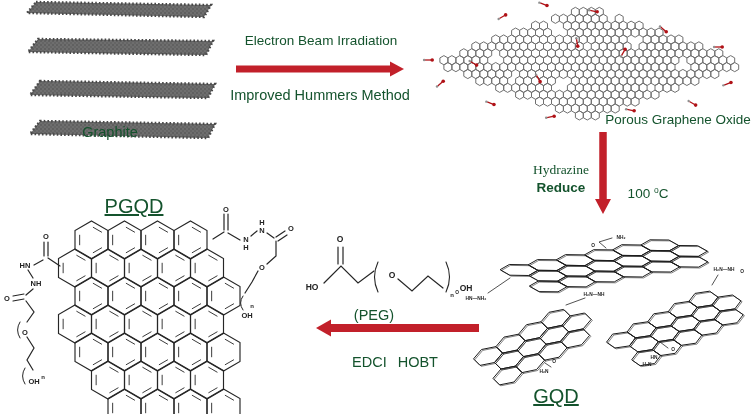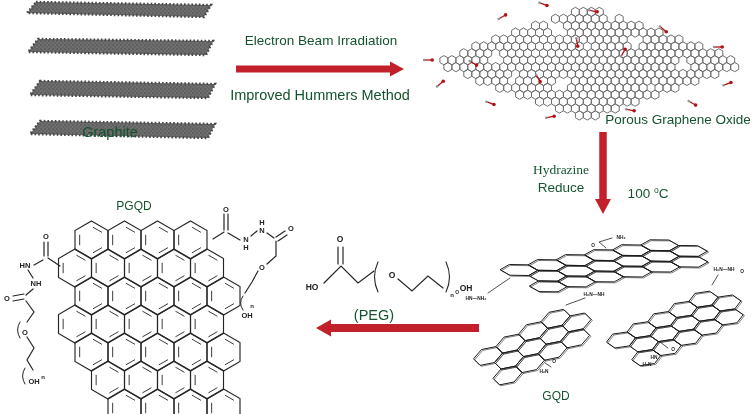--- a/index.html
+++ b/index.html
@@ -3,21 +3,21 @@
 <meta charset="utf-8">
 <style>
   html,body{margin:0;padding:0;background:#fff;}
   .figure{position:relative;width:752px;height:414px;background:#ffffff;overflow:hidden;
           font-family:"Liberation Sans",sans-serif;}
   .figure svg{position:absolute;left:0;top:0;}
   .lbl{position:absolute;transform:translate(-50%,-50%);color:#14532d;white-space:nowrap;
        font-family:"Liberation Sans",sans-serif;line-height:1;}
   .fs14{font-size:13.5px;}
   .fs15{font-size:14.5px;}
-  .fs16{font-size:12px;}
+  .fs16{font-size:20px;text-decoration:underline;}
   .temp sup{font-size:8.5px;}
   .pair{display:flex;gap:11px;}
   text.atom{font-family:"Liberation Sans",sans-serif;fill:#222;text-anchor:middle;font-size:7.5px;font-weight:bold;}
   text.a9{font-size:8.5px;}
   text.sub{font-size:6px;}
   text.sm{font-size:4.8px;}
 </style>
 </head>
 <body>
 
@@ -684,18 +684,22 @@
       <text class="atom sm" x="654" y="359">HN</text>
       <text class="atom sm" x="647" y="366">H₂N</text>
     </g>
   </svg>
 
   <div class="lbl fs15" style="left:110px;top:108px;margin-top:24px;">Graphite</div>
   <div class="lbl fs14" style="left:321px;top:41px;">Electron Beam Irradiation</div>
   <div class="lbl fs15" style="left:320px;top:95px;">Improved Hummers Method</div>
   <div class="lbl fs14" style="left:678px;top:120px;">Porous Graphene Oxide</div>
   <div class="lbl fs14" style="left:561px;top:170px;font-family:Liberation Serif, serif;">Hydrazine</div>
-  <div class="lbl fs14" style="left:561px;top:188px;">Reduce</div>
+  <div class="lbl fs14" style="left:561px;top:188px;font-weight:bold;">Reduce</div>
   <div class="lbl fs14 temp" style="left:648px;top:193px;"><span>100 </span><sup>o</sup><span>C</span></div>
   <div class="lbl fs16" style="left:134px;top:206px;">PGQD</div>
   <div class="lbl fs16" style="left:556px;top:396px;">GQD</div>
   <div class="lbl fs15" style="left:374px;top:315px;">(PEG)</div>
+  <div class="lbl fs15 pair" style="left:395px;top:362px;">
+    <span>EDCI</span>
+    <span>HOBT</span>
+  </div>
 </div>
 
 </body></html>

